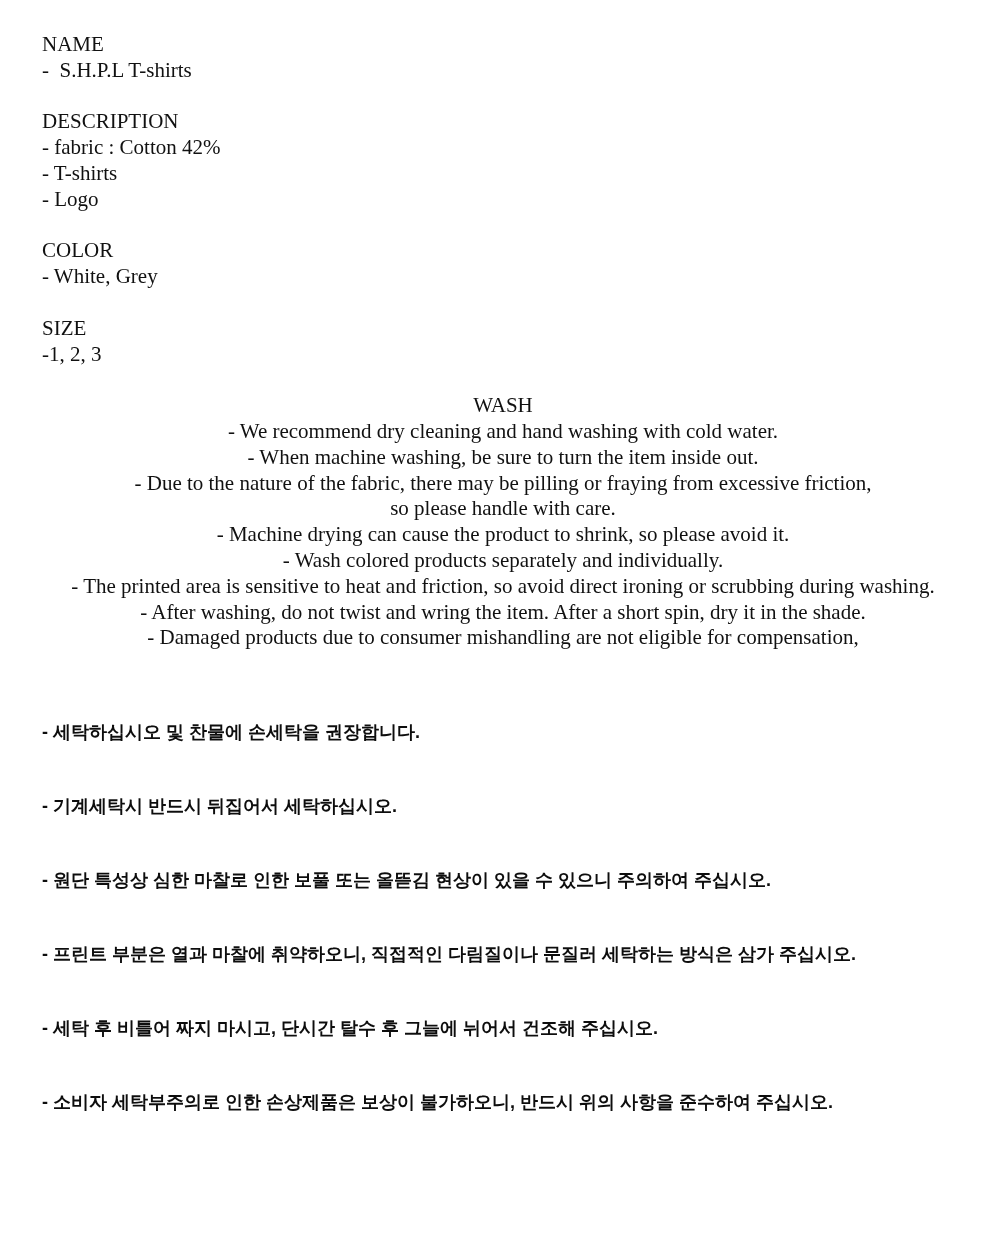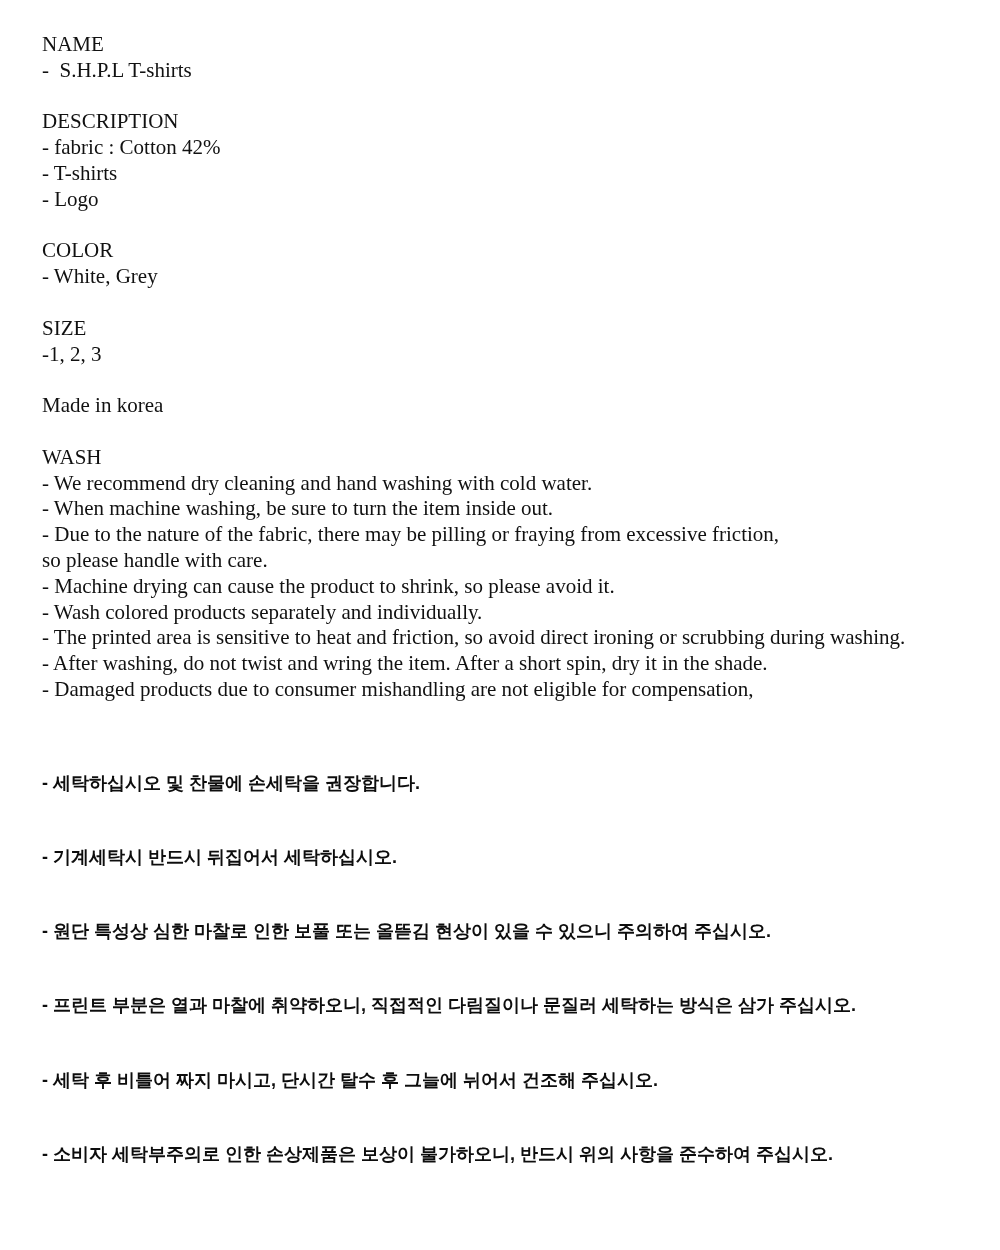--- a/index.html
+++ b/index.html
@@ -23,20 +23,21 @@
   .en {
     font-size: 21px;
     line-height: 25.8px;
     white-space: pre-wrap;
   }
   .sec {
     margin-bottom: 25.8px;
   }
   .sec-tight {
     margin-bottom: 0;
+    text-align: center;
   }
   .ko-block {
     margin-top: 19px;
     font-family: "Liberation Sans", "DejaVu Sans", sans-serif;
     font-weight: 700;
     font-size: 18px;
     line-height: 24.7px;
     white-space: pre-wrap;
     color: #0d0d0d;
   }
@@ -61,23 +62,20 @@
   <div class="sec">
     <div class="en">COLOR</div>
     <div class="en">- White, Grey</div>
   </div>
 
   <div class="sec">
     <div class="en">SIZE</div>
     <div class="en">-1, 2, 3</div>
   </div>
 
-  <div class="sec">
-    <div class="en">Made in korea</div>
-  </div>
 
   <div class="sec sec-tight">
     <div class="en">WASH</div>
     <div class="en">- We recommend dry cleaning and hand washing with cold water.</div>
     <div class="en">- When machine washing, be sure to turn the item inside out.</div>
     <div class="en">- Due to the nature of the fabric, there may be pilling or fraying from excessive friction,</div>
     <div class="en">so please handle with care.</div>
     <div class="en">- Machine drying can cause the product to shrink, so please avoid it.</div>
     <div class="en">- Wash colored products separately and individually.</div>
     <div class="en">- The printed area is sensitive to heat and friction, so avoid direct ironing or scrubbing during washing.</div>

